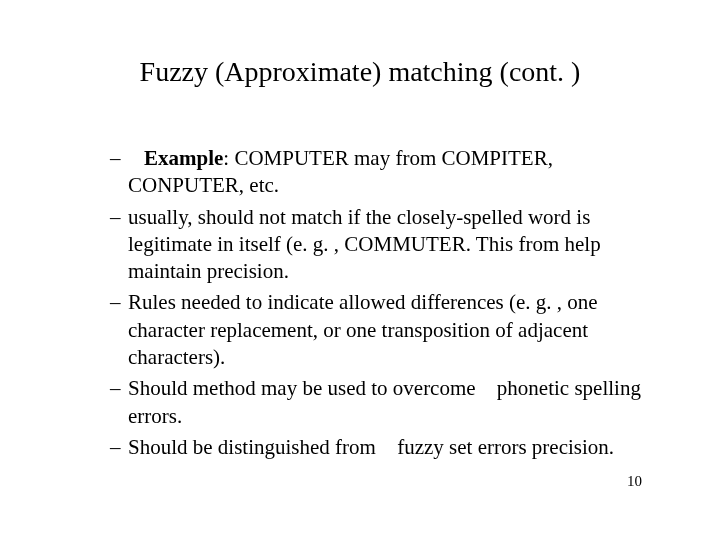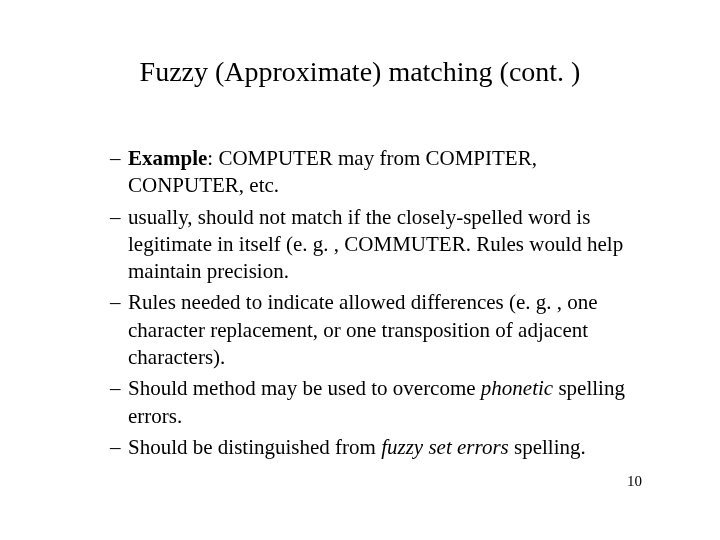--- a/index.html
+++ b/index.html
@@ -39,22 +39,22 @@
     margin-bottom: 4px;
   }
   .dash {
     flex: 0 0 auto;
     width: 18px;
     text-align: left;
   }
   .txt {
     flex: 1 1 auto;
   }
-  .bold-run { font-weight: bold; }
-  .italic-run { font-style: italic; }
+  .bold-run { font-weight: bold; margin-left: 16px; }
+  .italic-run { }
   .pagenum {
     position: absolute;
     right: 50px;
     bottom: 50px;
     font-size: 15px;
     text-align: right;
   }
 </style>
 </head>
 <body>
@@ -65,35 +65,35 @@
 
   <div class="body">
 
     <div class="bullet">
       <div class="dash">–</div>
       <div class="txt"><span></span><span class="bold-run">Example</span><span>: COMPUTER may from COMPITER, CONPUTER, etc.</span><span class="italic-run"></span><span></span></div>
     </div>
 
     <div class="bullet">
       <div class="dash">–</div>
-      <div class="txt"><span>usually, should not match if the closely-spelled word is legitimate in itself (e. g. , COMMUTER. Rules would help maintain precision.</span><span class="bold-run"></span><span></span><span class="italic-run"></span><span></span></div>
+      <div class="txt"><span>usually, should not match if the closely-spelled word is legitimate in itself (e. g. , COMMUTER. This from help maintain precision.</span><span class="bold-run"></span><span></span><span class="italic-run"></span><span></span></div>
     </div>
 
     <div class="bullet">
       <div class="dash">–</div>
       <div class="txt"><span>Rules needed to indicate allowed differences (e. g. , one character replacement, or one transposition of adjacent characters).</span><span class="bold-run"></span><span></span><span class="italic-run"></span><span></span></div>
     </div>
 
     <div class="bullet">
       <div class="dash">–</div>
       <div class="txt"><span>Should method may be used to overcome </span><span class="bold-run"></span><span></span><span class="italic-run">phonetic</span><span> spelling errors.</span></div>
     </div>
 
     <div class="bullet">
       <div class="dash">–</div>
-      <div class="txt"><span>Should be distinguished from </span><span class="bold-run"></span><span></span><span class="italic-run">fuzzy set errors</span><span> spelling.</span></div>
+      <div class="txt"><span>Should be distinguished from </span><span class="bold-run"></span><span></span><span class="italic-run">fuzzy set errors</span><span> precision.</span></div>
     </div>
 
   </div>
 
   <div class="pagenum">10</div>
 
 </div>
 
 </body></html>

